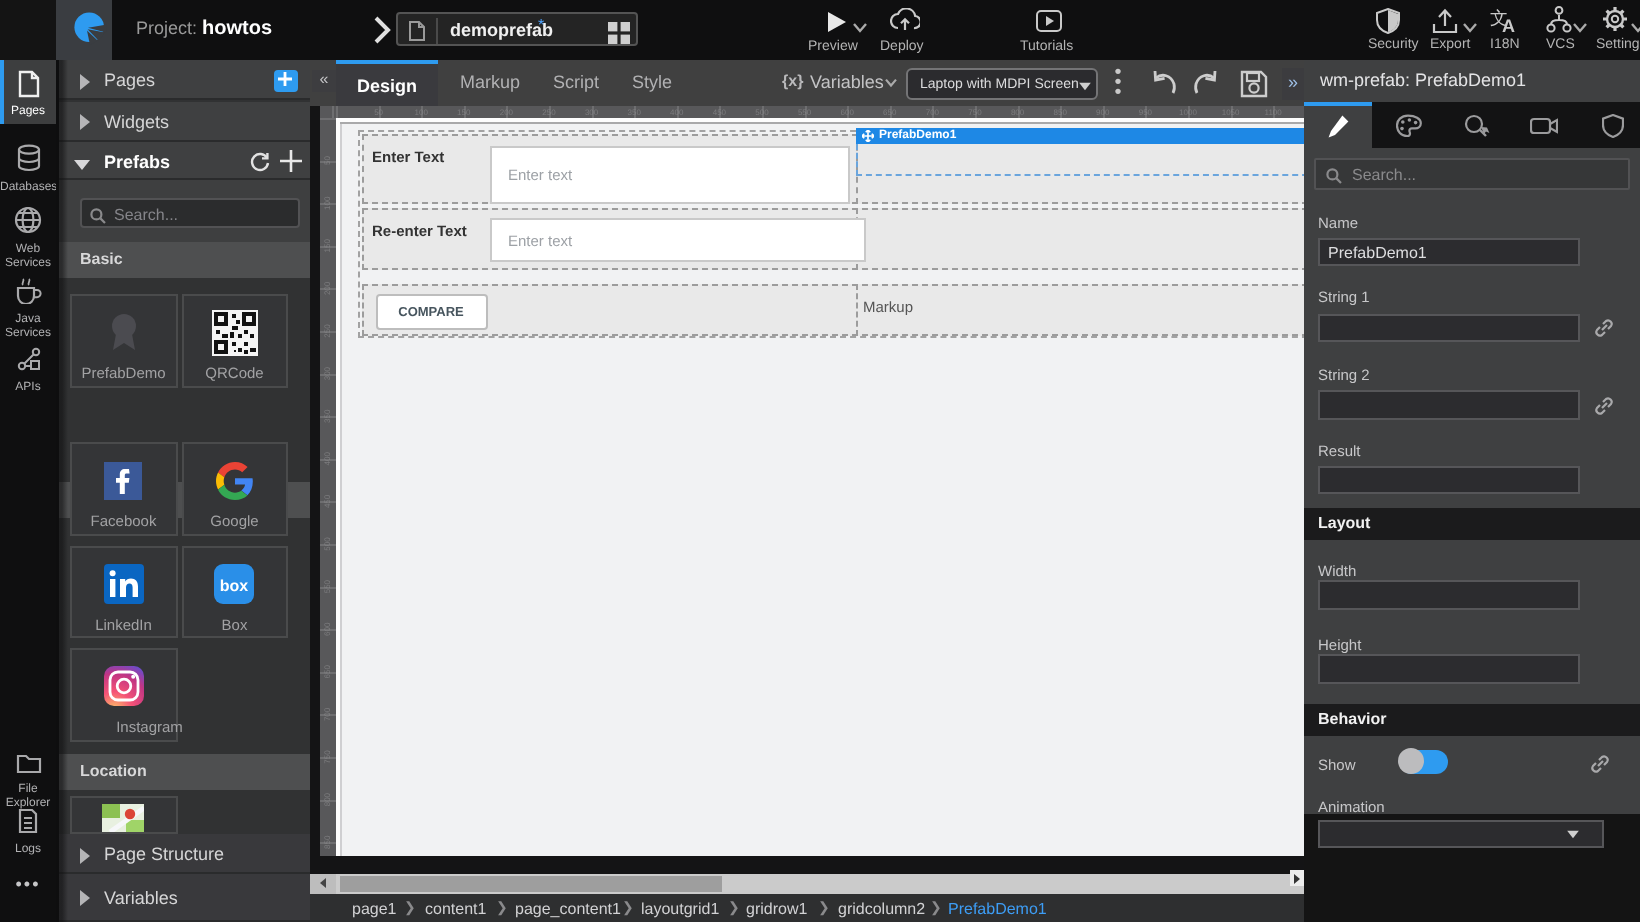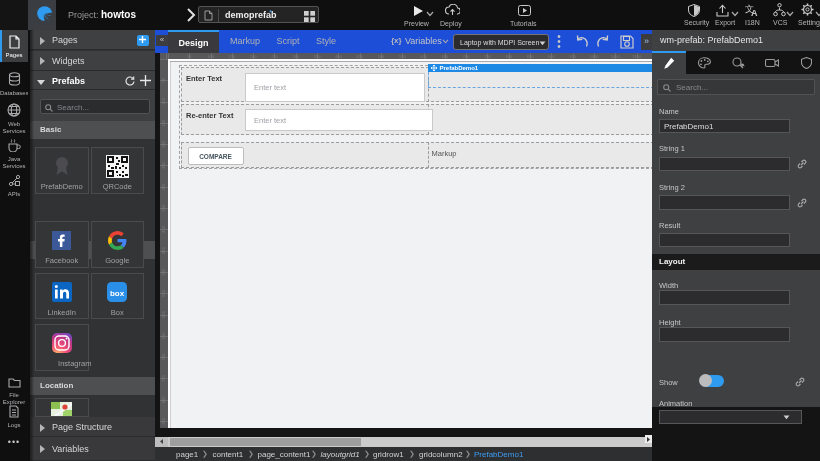--- a/index.html
+++ b/index.html
@@ -16,21 +16,21 @@
 .railitem{position:absolute;left:0;width:28px;text-align:center;color:#b2b2b4;}
 .raillbl{font-size:6px;line-height:7px;color:#b2b2b4;}
 
 #lpanel{left:28px;top:30px;width:127px;height:431px;background:#313233;overflow:hidden;}
 .prow{position:absolute;left:0;width:127px;background:#3f4041;border-bottom:1px solid #2a2b2c;color:#d6d6d7;}
 .prowtxt{font-size:9px;}
 .sechead{position:absolute;left:0;width:127px;background:#4e4f50;color:#d8d8d9;font-size:8px;font-weight:bold;}
 .tile{position:absolute;background:#343537;border:1px solid #4a4b4c;text-align:center;}
 .tilecap{position:absolute;left:0;right:0;font-size:7.5px;color:#a2a2a4;text-align:center;}
 
-#toolbar{left:155px;top:30px;width:497px;height:39px;background:#1d4ed8;}
+#toolbar{left:155px;top:30px;width:497px;height:39px;background:#404040;}
 .tab{position:absolute;top:0;height:23px;color:#b1b1b3;font-size:9px;line-height:23px;text-align:center;}
 
 #canvasbg{left:155px;top:53px;width:497px;height:394px;background:#141415;}
 #hruler{left:160px;top:53px;width:492px;height:5.5px;background:#58585a;background-image:repeating-linear-gradient(90deg,#6e6e70 0 1px,transparent 1px 21.3px);background-position:8px 0;}
 #vruler{left:160px;top:58.5px;width:8px;height:369.5px;background:#58585a;background-image:repeating-linear-gradient(180deg,#6e6e70 0 1px,transparent 1px 21.3px);background-position:0 0;}
 #page{left:168px;top:58.5px;width:484px;height:369.5px;background:#f1f2f3;overflow:hidden;}
 .cell{position:absolute;background:#e9e9e9;border:1px dashed #9c9c9c;}
 .wmlabel{position:absolute;font-size:7.5px;font-weight:bold;color:#333;}
 .winput{position:absolute;background:#fff;border:1px solid #c9c9c9;color:#9da1a6;font-size:7.5px;}
 
@@ -476,21 +476,21 @@
       </div>
 </div>
 
 <div class="abs" id="crumbbar">
   <span class="crumb" style="left:21px;">page1</span>
       <span class="csep" style="left:47px;">❯</span>
   <span class="crumb" style="left:57.5px;">content1</span>
       <span class="csep" style="left:93px;">❯</span>
   <span class="crumb" style="left:102.5px;">page_content1</span>
       <span class="csep" style="left:156px;">❯</span>
-  <span class="crumb" style="left:165.5px;font-style:italic;">layoutgrid1</span>
+  <span class="crumb" style="left:165.5px;">layoutgrid1</span>
       <span class="csep" style="left:209px;">❯</span>
   <span class="crumb" style="left:218px;">gridrow1</span>
       <span class="csep" style="left:254px;">❯</span>
   <span class="crumb" style="left:264px;">gridcolumn2</span>
       <span class="csep" style="left:310px;">❯</span>
   <span class="crumb" style="left:319px;color:#3d9df5;">PrefabDemo1</span>
 </div>
 
 <div class="abs" id="rpanel">
   <div class="abs" style="left:0;top:0;width:168px;height:20.5px;background:#3f4041;color:#e4e4e6;font-size:9px;line-height:20.5px;padding-left:8px;">wm-prefab: PrefabDemo1</div>
@@ -537,20 +537,21 @@
   <svg class="abs" style="left:144.5px;top:167.5px" width="10" height="10" viewBox="0 0 10 10">
         <path d="M4 6 L6.5 3.5 M3 4.5 L1.5 6 a1.8 1.8 0 0 0 2.5 2.5 L5.5 7 M7 5.5 L8.5 4 a1.8 1.8 0 0 0-2.5-2.5 L4.5 3" fill="none" stroke="#a9a9ab" stroke-width="1.1"></path>
       </svg>
   <span class="rlabel" style="top:190.5px;">Result</span>
   <div class="rinput" style="top:202.5px;"></div>
   <div class="rsec" style="top:223.5px;">Layout</div>
   <span class="rlabel" style="top:251px;">Width</span>
   <div class="rinput" style="top:260px;"></div>
   <span class="rlabel" style="top:287.5px;">Height</span>
   <div class="rinput" style="top:297px;"></div>
+  <div class="rsec" style="top:322px;">Behavior</div>
   <span class="rlabel" style="top:348px;">Show</span>
   <div class="abs" style="left:47.5px;top:344.5px;width:24.5px;height:12.5px;border-radius:7px;background:#2e9bf0;"></div>
   <div class="abs" style="left:46.5px;top:344px;width:13px;height:13px;border-radius:50%;background:#bcbcbe;"></div>
   <svg class="abs" style="left:143px;top:347px" width="10" height="10" viewBox="0 0 10 10">
         <path d="M4 6 L6.5 3.5 M3 4.5 L1.5 6 a1.8 1.8 0 0 0 2.5 2.5 L5.5 7 M7 5.5 L8.5 4 a1.8 1.8 0 0 0-2.5-2.5 L4.5 3" fill="none" stroke="#a9a9ab" stroke-width="1.1"></path>
       </svg>
   <span class="rlabel" style="top:369px;">Animation</span>
   <div class="rinput" style="top:379.5px;width:143px;"></div>
   <svg class="abs" style="left:131px;top:385px" width="7" height="5" viewBox="0 0 8 6">
         <path d="M0.5 0.5 L4 5 L7.5 0.5 Z" fill="#cfcfcf"></path>

